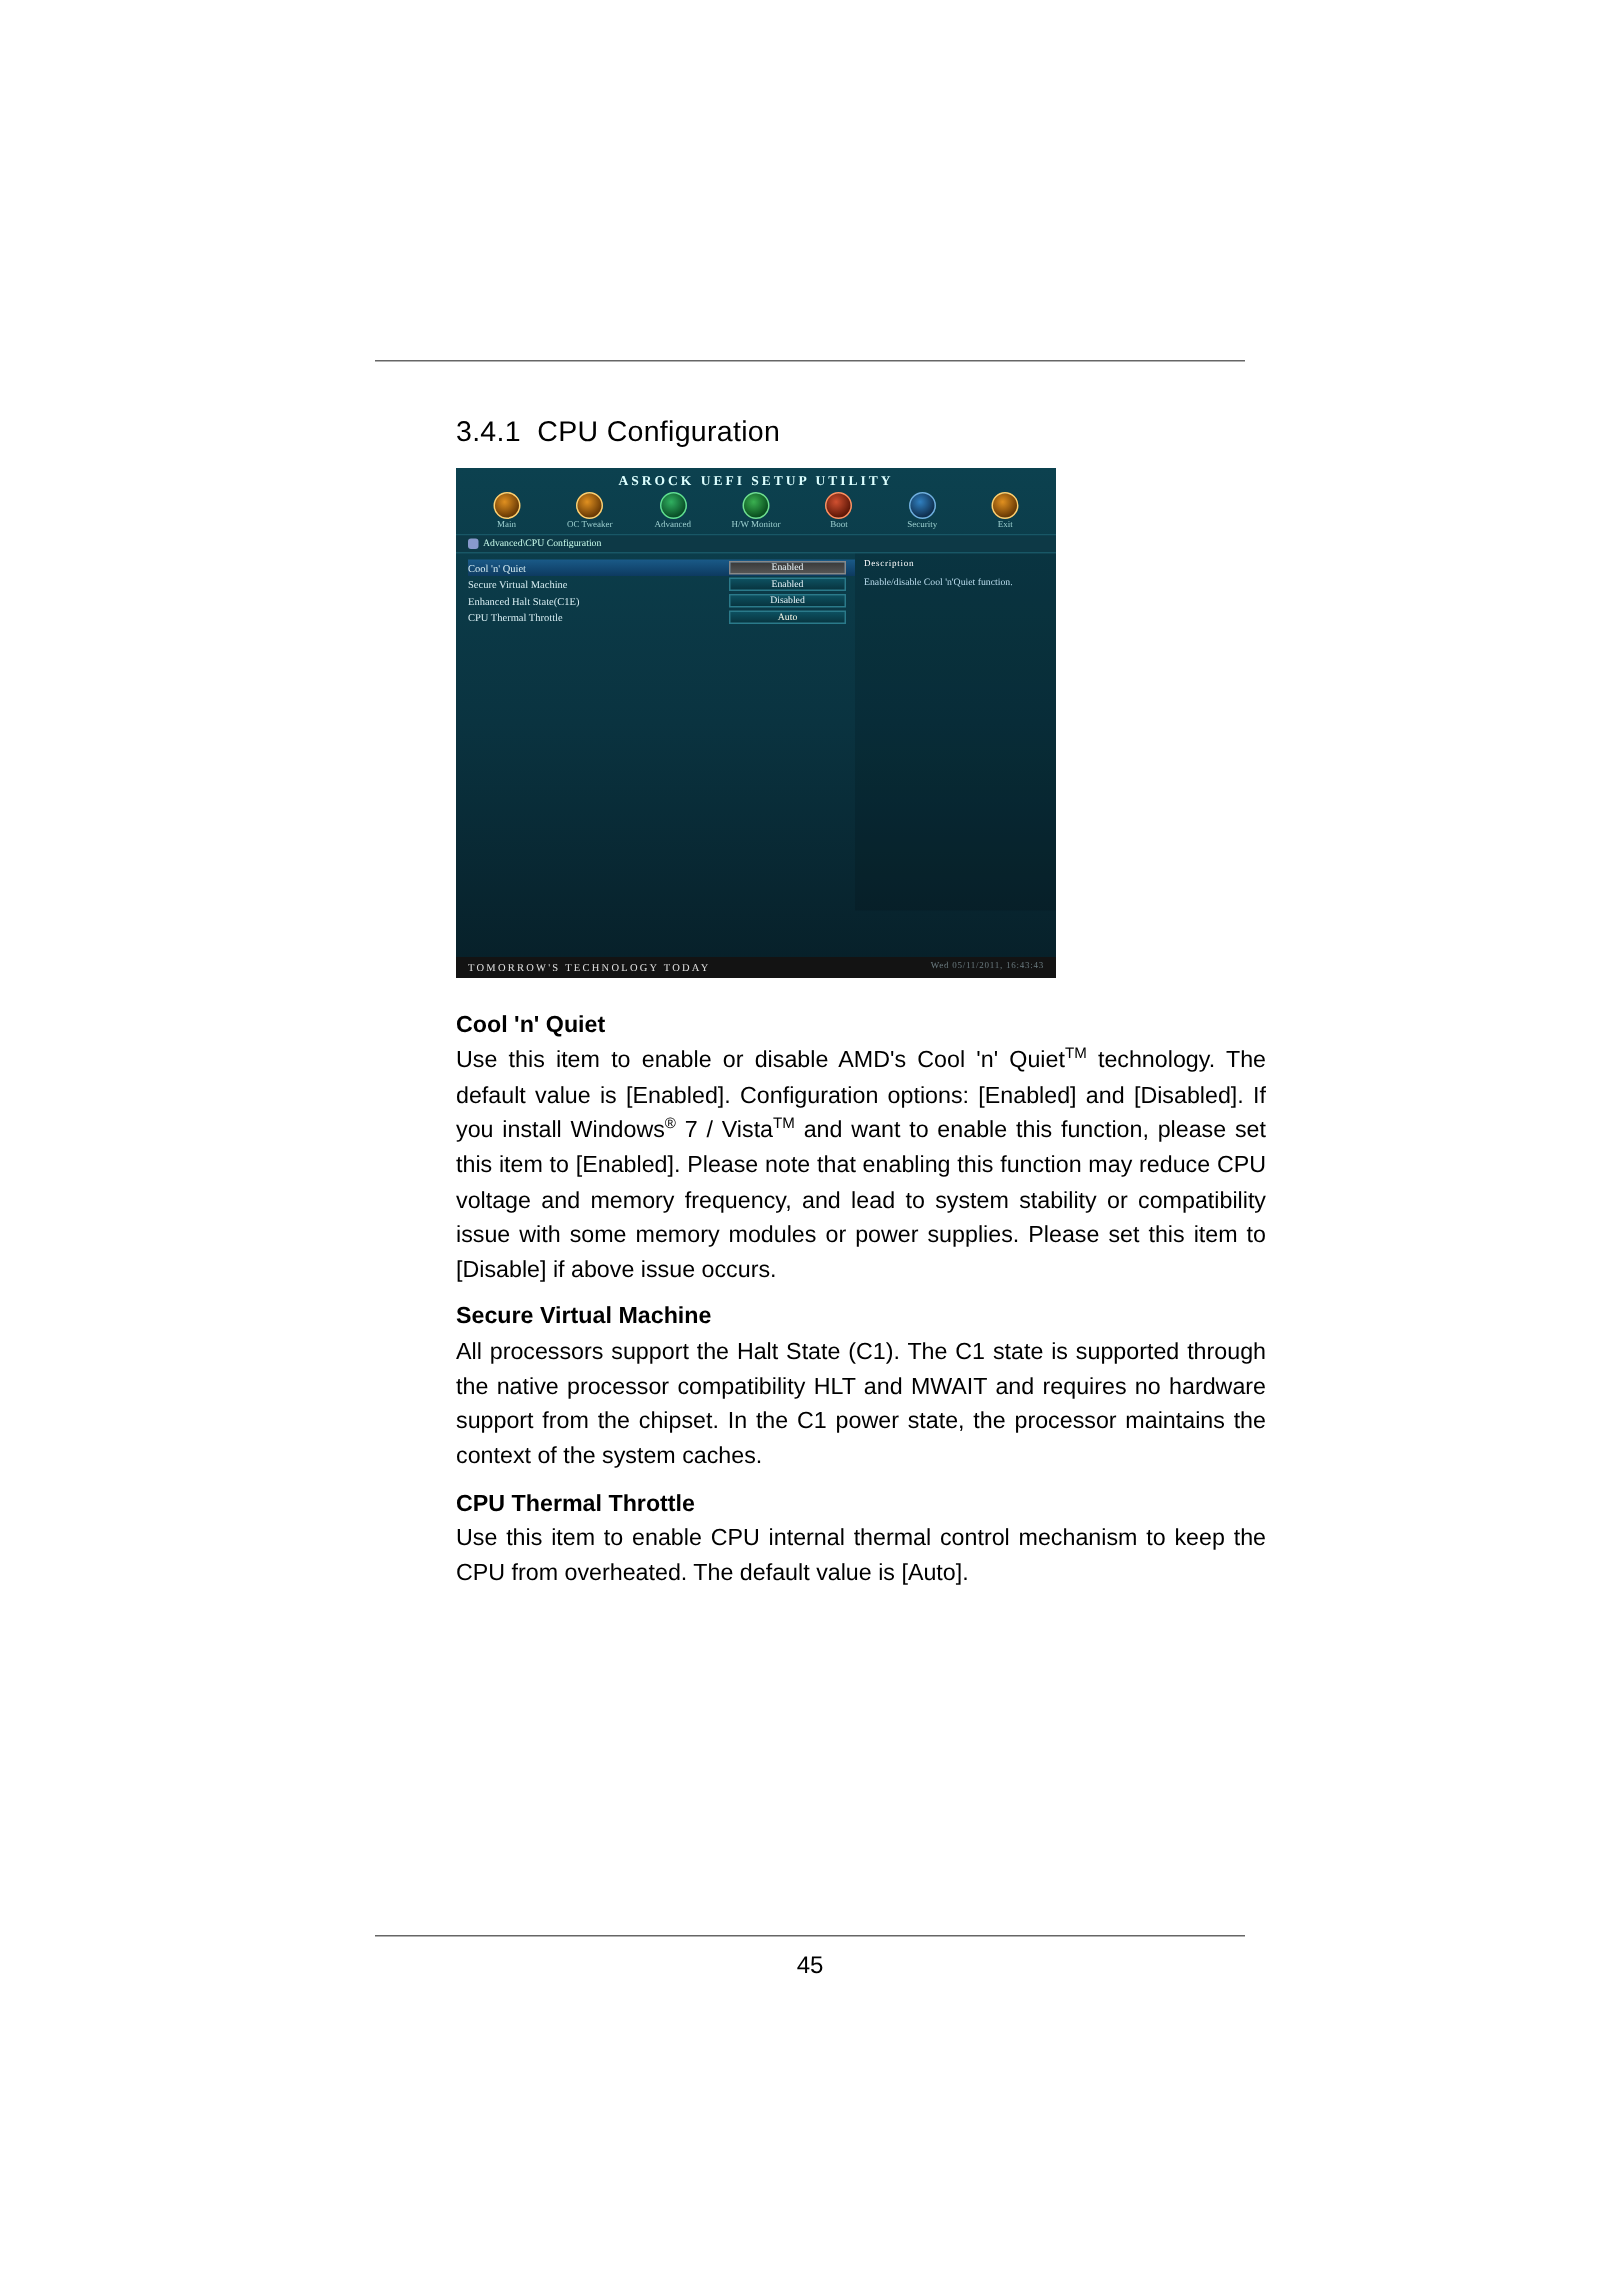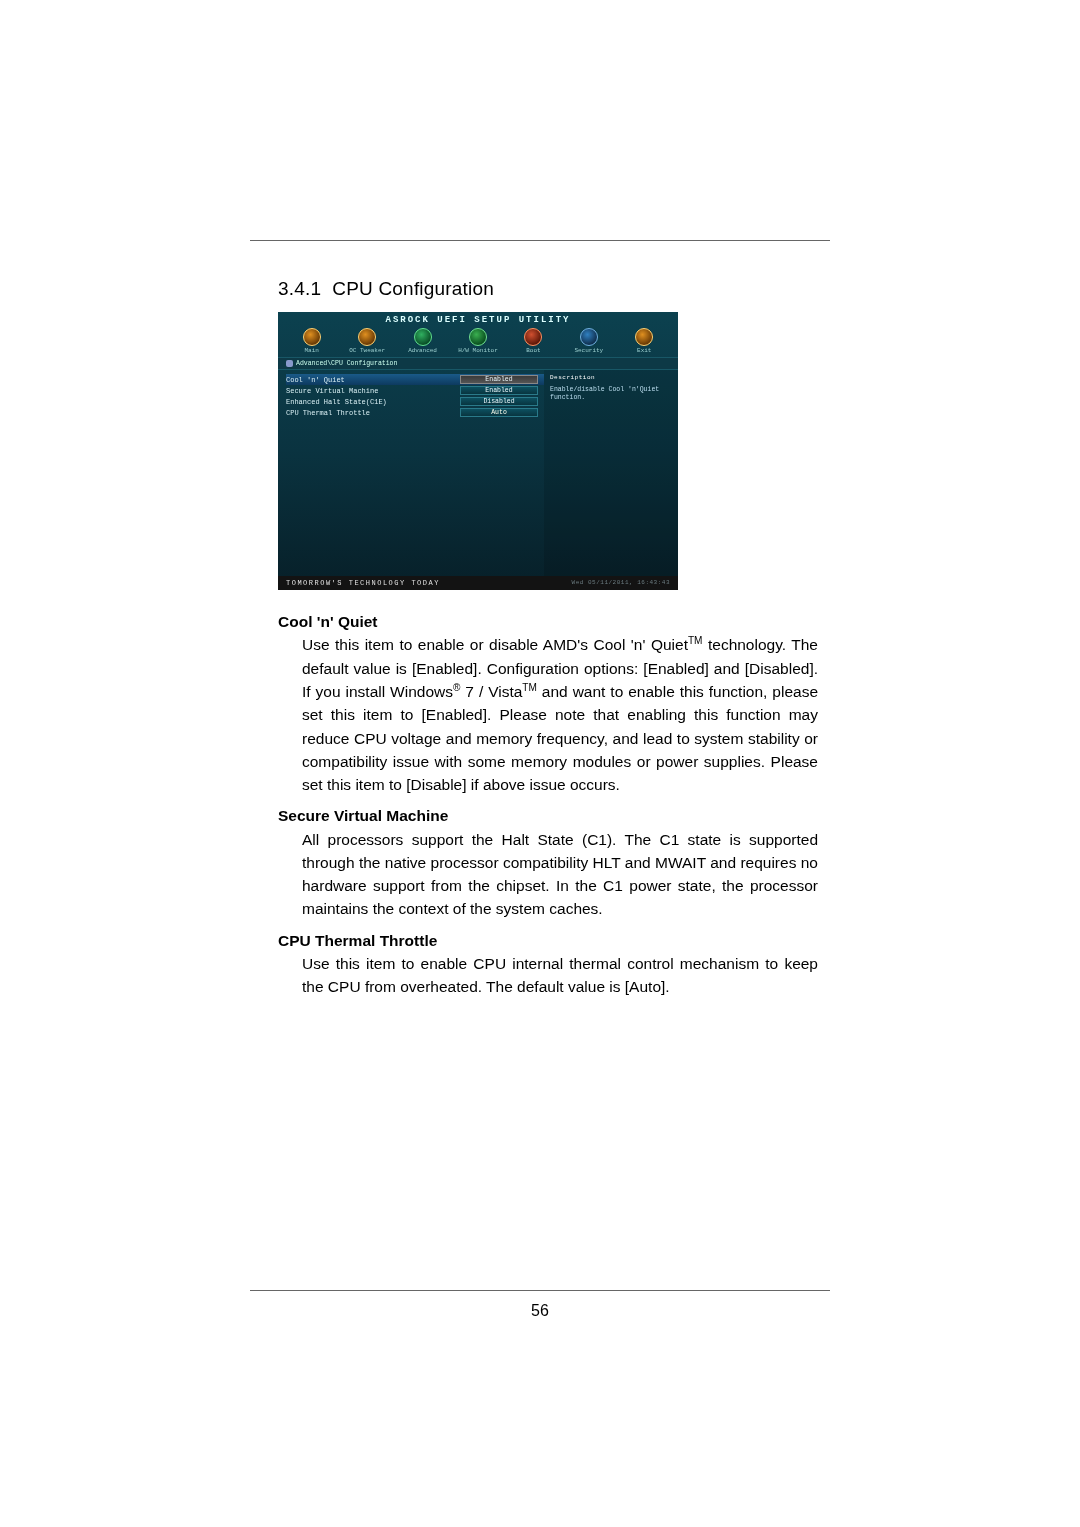--- a/index.html
+++ b/index.html
@@ -21,41 +21,41 @@
     position: absolute;
     left: 250px;
     width: 580px;
     border-top: 1px solid #666;
   }
   .hr-top { top: 240px; }
   .hr-bottom { top: 1290px; }
 
   .content {
     position: absolute;
-    left: 278px;
+    left: 304px;
     top: 278px;
     width: 540px;
   }
 
   .section-title {
     font-family: "Arial", sans-serif;
     font-size: 19px;
     font-weight: normal;
     margin-bottom: 12px;
     letter-spacing: 0.2px;
   }
 
   
   .bios {
     width: 400px;
-    height: 278px;
+    height: 340px;
     background: linear-gradient(180deg, #0c414f 0%, #0a3340 50%, #071f28 100%);
     position: relative;
     color: #cfe;
-    font-family: Liberation Mono, monospace;
+    font-family: Liberation Serif, serif;
     font-size: 7px;
     overflow: hidden;
   }
   .bios-titlebar {
     text-align: center;
     letter-spacing: 2px;
     font-size: 9px;
     color: #dff;
     padding: 3px 0 1px;
     font-weight: bold;
@@ -159,21 +159,20 @@
     font-size: 15.5px;
     line-height: 1.5;
     color:#000;
   }
   .manual .item-title {
     font-weight: bold;
     margin-top: 8px;
   }
   .manual .item-body {
     text-align: justify;
-    margin-left: 24px;
   }
   sup { font-size: 0.65em; vertical-align: super; }
 
   .page-num {
     position: absolute;
     top: 1302px;
     width: 1080px;
     text-align: center;
     font-size: 16px;
     color:#000;
@@ -253,15 +252,15 @@
       <div class="item-body">All processors support the Halt State (C1). The C1 state is supported through the native processor compatibility HLT and MWAIT and requires no hardware support from the chipset. In the C1 power state, the processor maintains the context of the system caches.</div>
 
       <div class="item-title">CPU Thermal Throttle</div>
       <div class="item-body">Use this item to enable CPU internal thermal control mechanism to keep the CPU from overheated. The default value is [Auto].</div>
 
     </div>
 
   </div>
 
   <div class="hr-bottom"></div>
-  <div class="page-num">56</div>
+  <div class="page-num">45</div>
 
 </div>
 
 </body></html>

